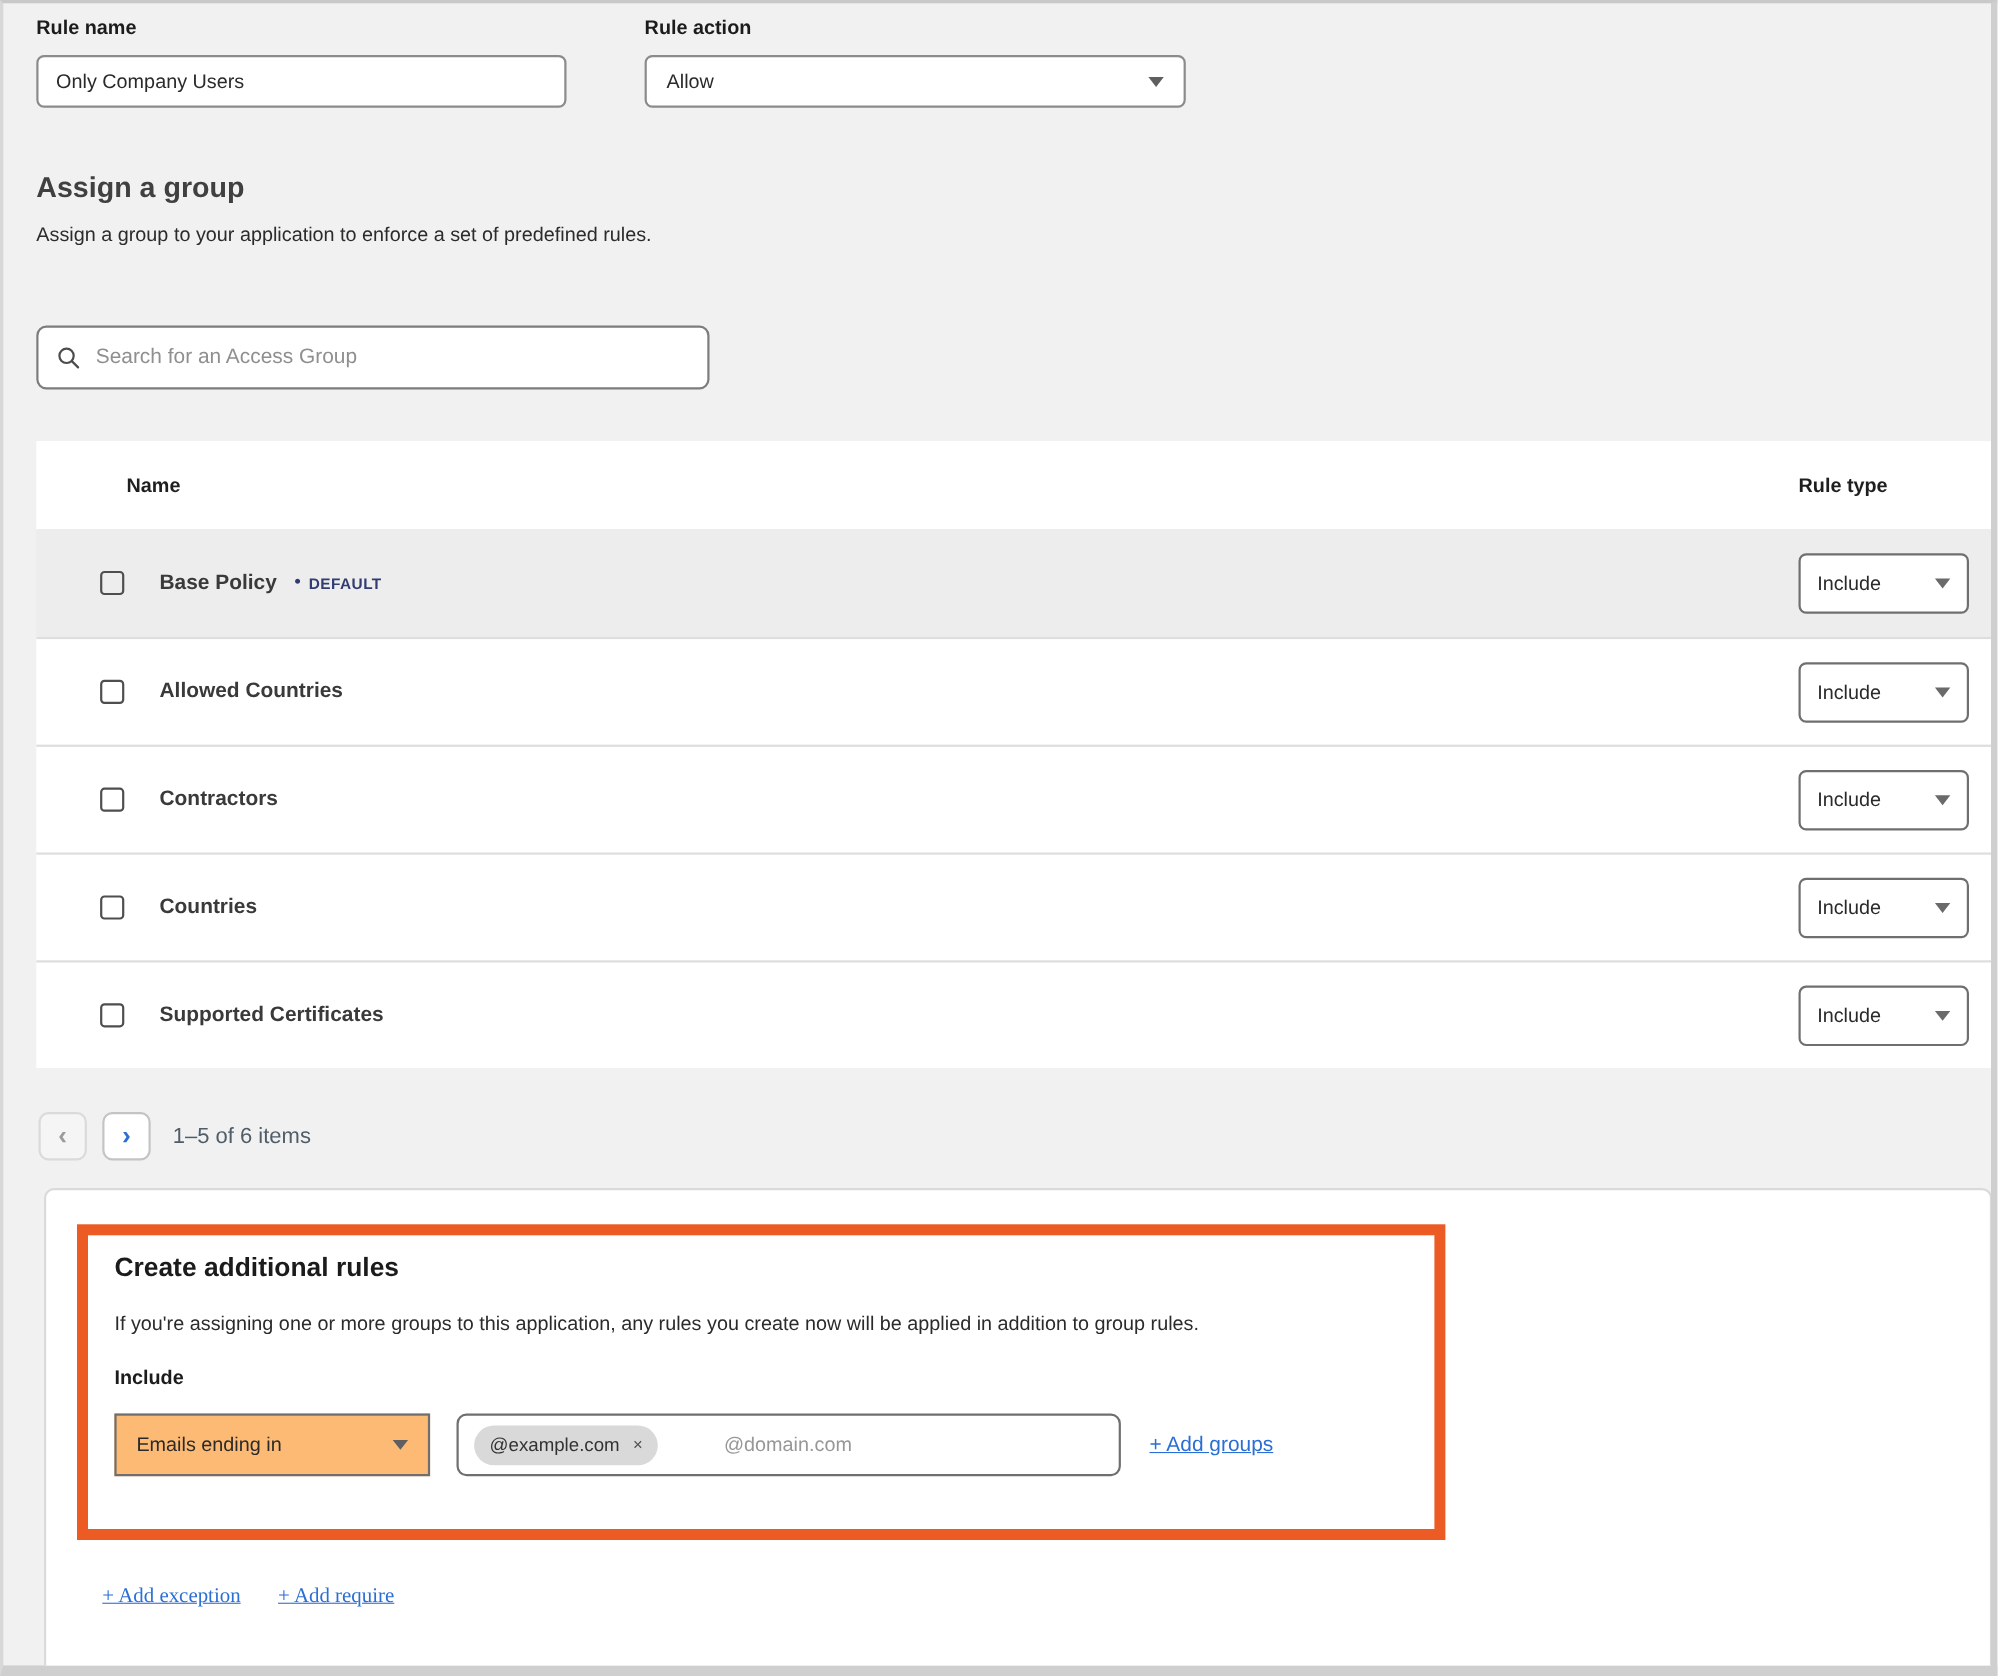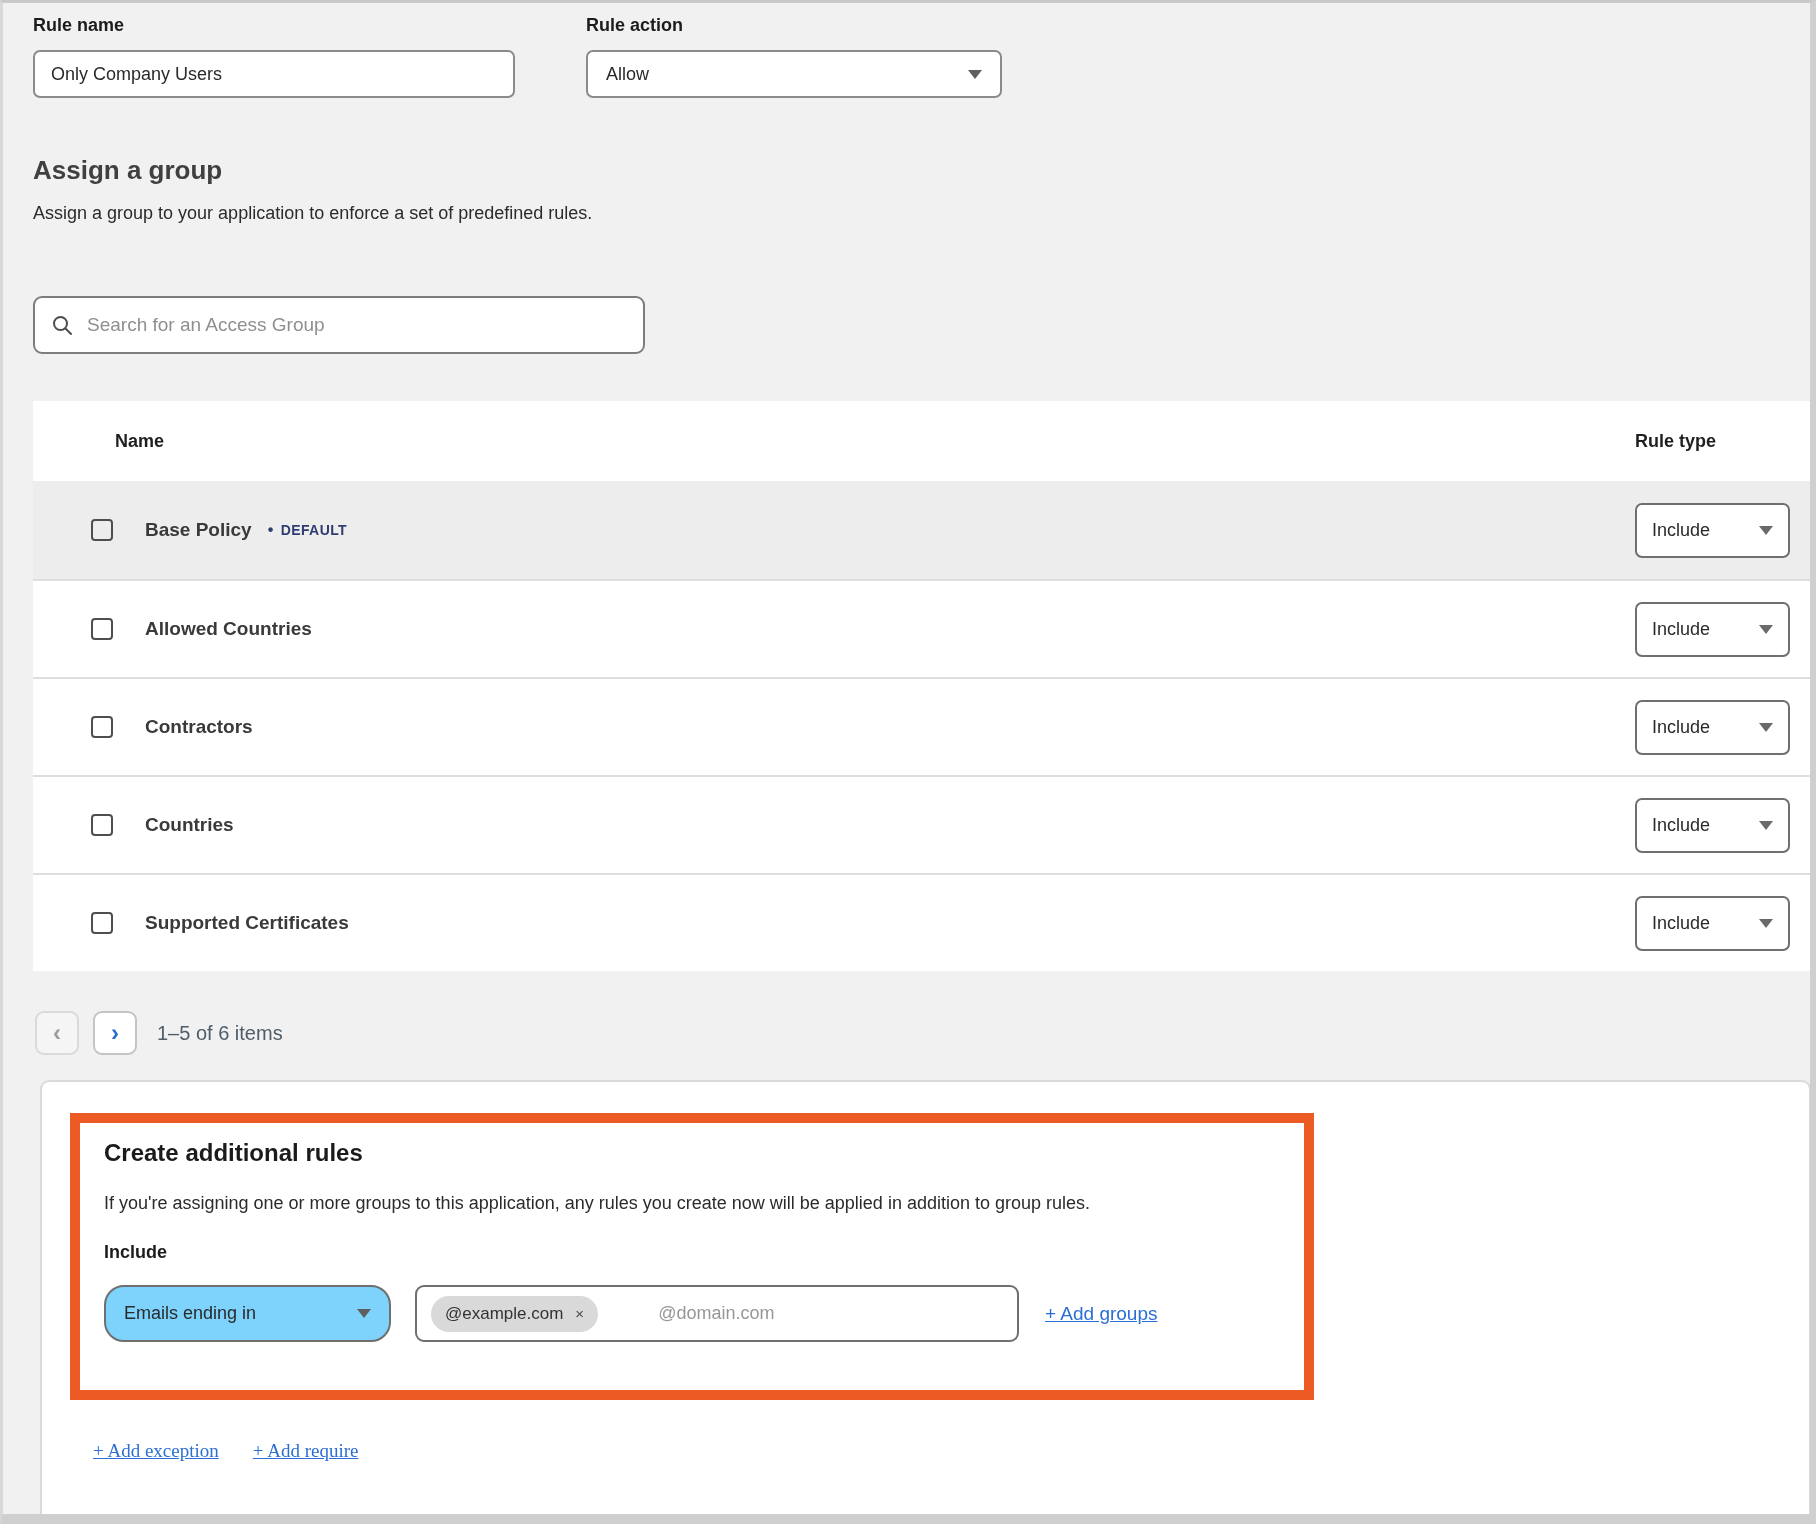--- a/index.html
+++ b/index.html
@@ -97,22 +97,22 @@
   .highlight-box {
     position:absolute; left:28px; top:31px; width:1244px; height:287px;
     border:10px solid #ec5b24; background:#fff;
     padding:16px 24px 0 24px;
   }
   .card-title { font-size:24px; font-weight:700; color:#1b1b1b; }
   .card-desc { margin-top:26px; font-size:18px; color:#2b2b2b; }
   .include-label { margin-top:28px; font-size:18px; font-weight:700; color:#1c1c1c; }
   .controls { margin-top:22px; display:flex; align-items:center; }
   .emails-select {
-    width:287px; height:57px; background:#7dd3fc; border:2px solid #6f6f6f;
-    border-radius:20px; display:flex; align-items:center; justify-content:space-between;
+    width:287px; height:57px; background:#fdba74; border:2px solid #6f6f6f;
+    border-radius:0; display:flex; align-items:center; justify-content:space-between;
     padding:0 18px; font-size:18px; color:#2a2a2a; cursor:pointer; flex:none;
   }
   .tag-input {
     margin-left:24px; width:604px; height:57px; background:#fff;
     border:2px solid #6f6f6f; border-radius:9px; display:flex; align-items:center;
     padding:0 14px; flex:none;gap:40px;
   }
   .tag-pill {
     background:#d9d9d9; border-radius:999px; padding:8px 14px;
     display:flex; align-items:center; gap:12px; font-size:17px; color:#323232; flex:none;
@@ -139,21 +139,21 @@
 
   <div class="abs" style="left:30px; top:12px;">
     <div class="field-label">Rule name</div>
     <div class="text-input" style="width:482px; margin-top:14px;">
       <input type="text" value="Only Company Users" style="">
     </div>
   </div>
 
   <div class="abs" style="left:583px; top:12px;">
     <div class="field-label">Rule action</div>
-    <div class="select-box" style="width:416px; margin-top:14px;">
+    <div class="select-box" style="width:492px; margin-top:14px;">
       <span>Allow</span>
       <span class="caret"></span>
     </div>
   </div>
 
   <div class="abs section-heading" style="left:30px; top:152px;">Assign a group</div>
   <div class="abs section-desc" style="left:30px; top:200px;">Assign a group to your application to enforce a set of predefined rules.</div>
 
   <div class="abs search-box" style="left:30px; top:293px;">
     <svg width="22" height="22" viewBox="0 0 22 22">

